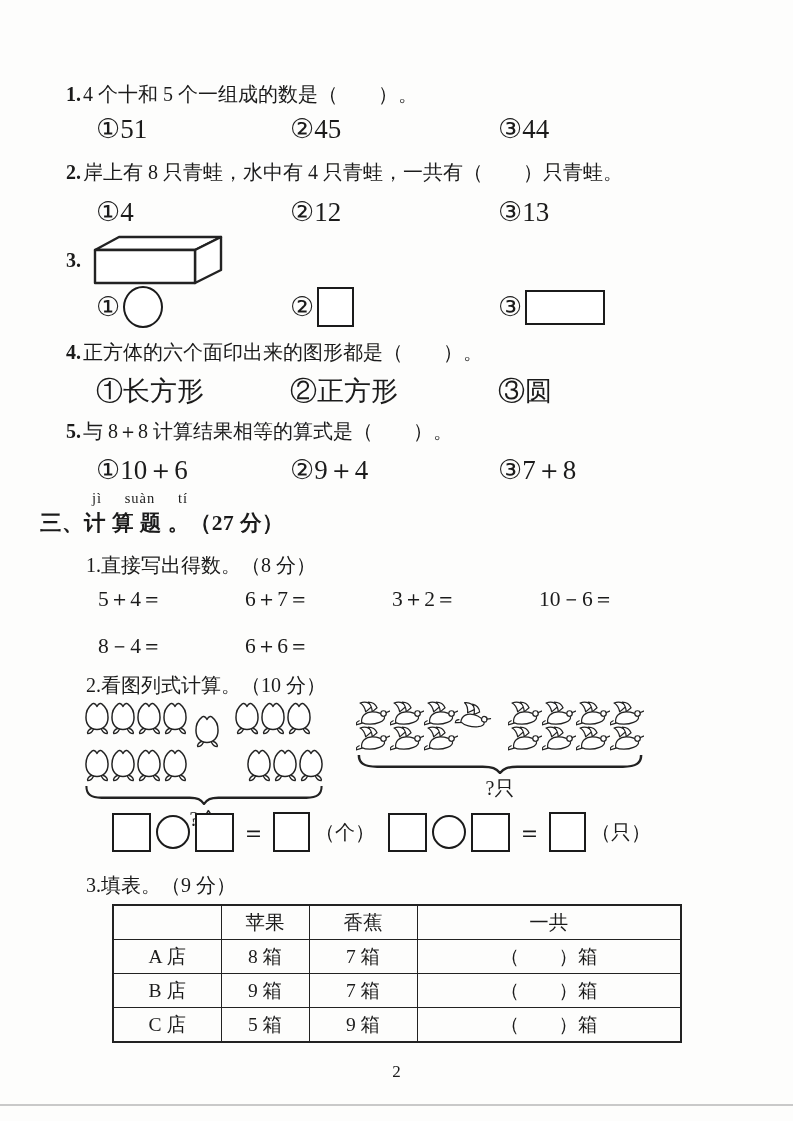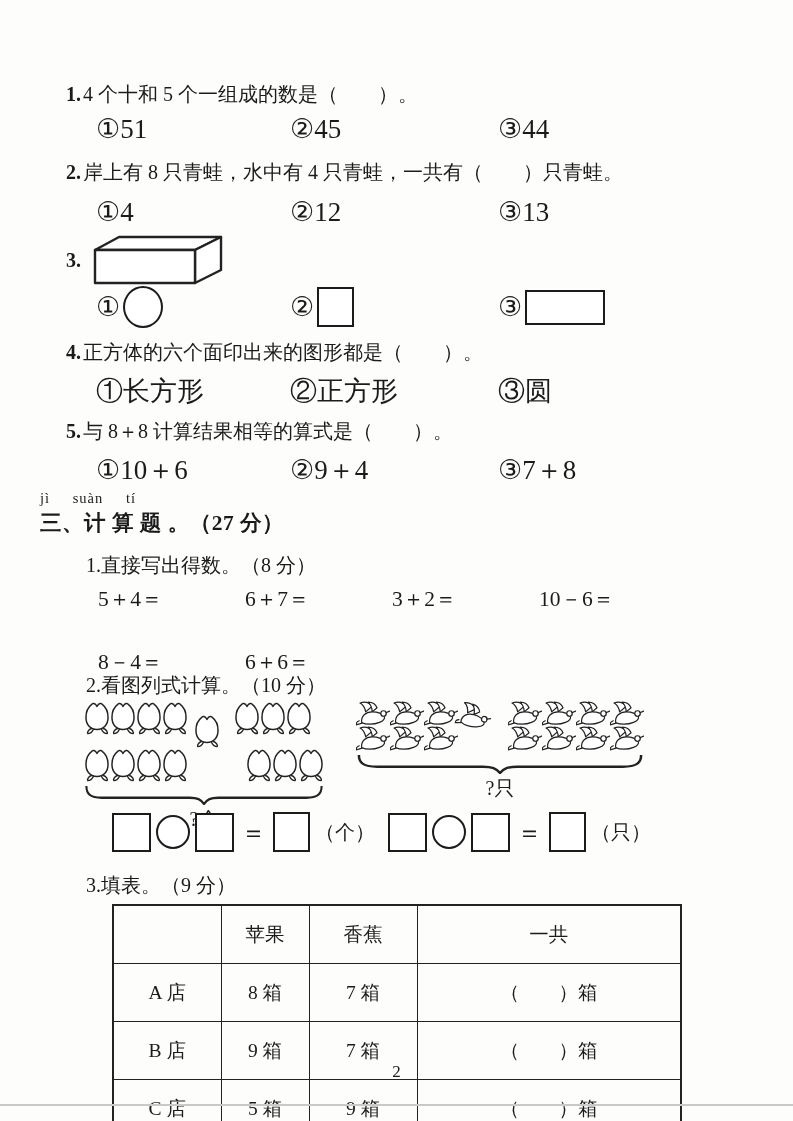--- a/index.html
+++ b/index.html
@@ -11,25 +11,25 @@
   .q{position:absolute;left:66px;font-size:20px;white-space:nowrap;line-height:28px;}
   .q .qnum{font-weight:700;margin-right:2px;}
   .opts{position:absolute;left:96px;display:grid;grid-template-columns:194px 208px auto;
         font-size:27px;white-space:nowrap;align-items:center;}
   .qrow{display:flex;align-items:center;gap:8px;}
   .shape-opt{display:flex;align-items:center;gap:3px;}
   .circle-shape{width:36px;height:38px;border:2.2px solid #1b1b1b;border-radius:50%;background:#fff;}
   .square-shape{width:33px;height:36px;border:2.2px solid #1b1b1b;background:#fff;}
   .rect-shape{width:76px;height:31px;border:2.2px solid #1b1b1b;background:#fff;}
   .sec-header{position:absolute;left:40px;top:490px;}
-  .pinyin{font-size:14.5px;word-spacing:18px;letter-spacing:1px;}
+  .pinyin{margin-left:52px;font-size:14.5px;word-spacing:18px;letter-spacing:1px;}
   .sec-title{font-size:21.5px;font-weight:700;letter-spacing:0.5px;margin-top:1px;}
   .sub-label{position:absolute;left:86px;font-size:20px;white-space:nowrap;text-align:center;}
   .eq-grid{position:absolute;left:98px;top:584px;display:grid;
-           grid-template-columns:repeat(4,147px);row-gap:34px;font-size:21.5px;}
+           grid-template-columns:repeat(4,147px);row-gap:18px;font-size:21.5px;}
   .figures{position:absolute;top:701px;left:0;width:100%;height:112px;}
   .fig{position:absolute;}
   .peach-fig{left:84px;width:240px;}
   .dove-fig{left:356px;width:288px;}
   .icon-row{display:flex;align-items:flex-start;}
   .icons{display:flex;}
   .gap14{width:14px;flex:0 0 auto;}
   .gap16{width:16px;flex:0 0 auto;}
   .gap6{width:6px;flex:0 0 auto;}
   .push-right{margin-left:auto;}
@@ -41,21 +41,21 @@
   .eq-row.left{left:112px;}
   .eq-row.right{left:388px;}
   .box{width:35px;height:35px;border:2.2px solid #1b1b1b;background:#fff;flex:0 0 auto;}
   .obox{width:30px;height:30px;border:2.2px solid #1b1b1b;border-radius:50%;background:#fff;flex:0 0 auto;}
   .eq-equals{font-size:25px;margin:0 2px;}
   .ans-box{width:33px;height:36px;border:2.2px solid #1b1b1b;background:#fff;flex:0 0 auto;}
   .unit{font-size:20px;}
   .fill-table{position:absolute;left:112px;top:904px;border-collapse:collapse;
               border:2.5px solid #222;table-layout:fixed;}
   .fill-table td{border:1.6px solid #222;height:33px;text-align:center;
-                 font-size:19.5px;padding:12px;white-space:nowrap;}
+                 font-size:19.5px;padding:0;white-space:nowrap;}
   .pagenum{position:absolute;top:1062px;left:0;width:100%;text-align:center;font-size:17px;}
   .bottom-edge{position:absolute;top:1104px;left:0;width:100%;border-top:2px solid #c9c9c9;}
   svg{display:block;}
 </style>
 </head>
 <body>
 
 <div class="page">
 
   <div class="q" style="top:80px">

